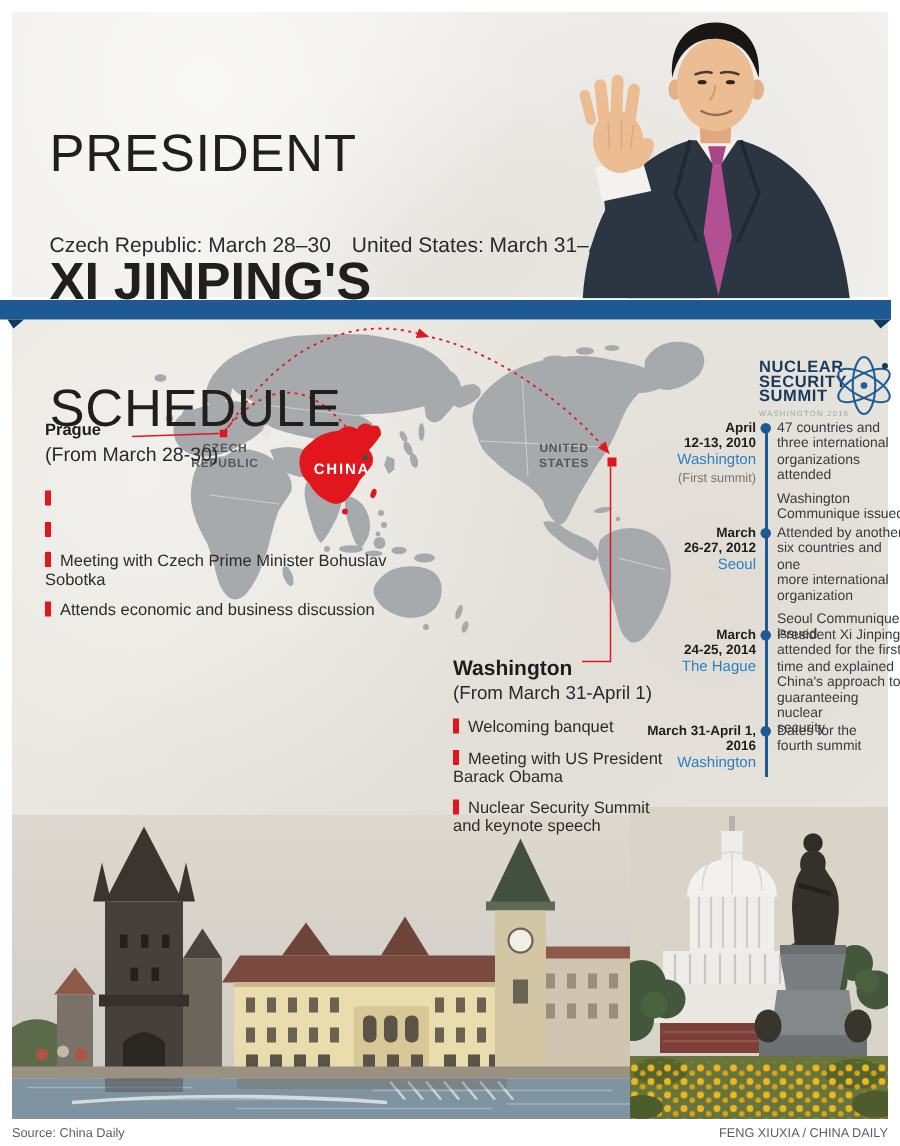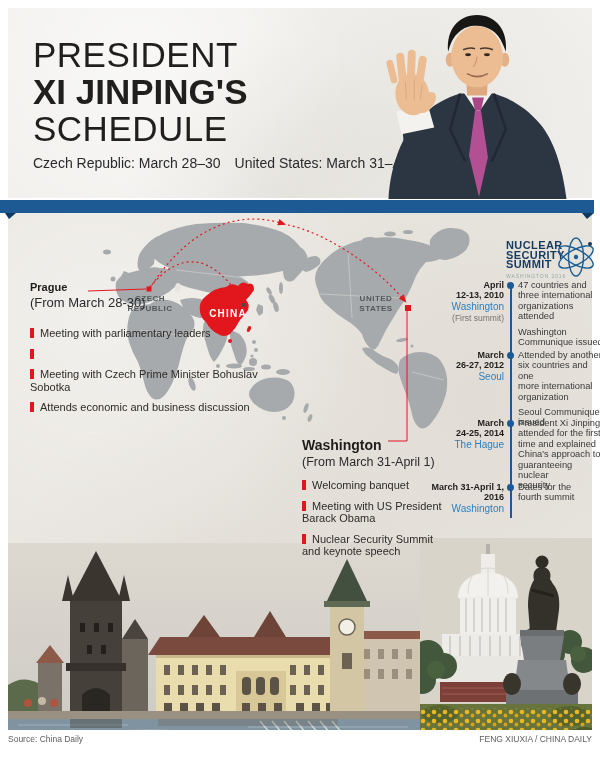--- a/index.html
+++ b/index.html
@@ -12,21 +12,21 @@
   
   .header-bg{
     left:8px;top:8px;width:584px;height:190px;
     background-color:#f1f0ed;
     background-image:
       radial-gradient(circle at 22% 25%, rgba(255,255,255,.55), transparent 45%),
       radial-gradient(circle at 70% 70%, rgba(186,178,163,.18), transparent 50%),
       radial-gradient(circle at 45% 95%, rgba(170,162,148,.14), transparent 40%);
   }
   .title{left:33px;top:36px;color:#211f1d;}
-  .title .tl{display:block;font-size:35px;line-height:37px;letter-spacing:.5px;font-weight:400;}
+  .title .tl{display:block;font-size:35px;line-height:37px;letter-spacing:.5px;font-weight:400;margin-top:48px;}
   .title .tl.heavy{font-weight:700;letter-spacing:0;}
   .subtitle{left:33px;top:155px;display:flex;gap:14px;font-size:14px;color:#2a2a2e;}
   .xi{left:360px;top:8px;width:232px;height:191px;overflow:hidden;}
   
   .divider{left:0;top:200px;width:600px;height:22px;}
   
   .main-bg{
     left:8px;top:213px;width:584px;height:533px;
     background-color:#e9e6e0;
     background-image:
@@ -64,21 +64,21 @@
   .entry .dcell{position:absolute;left:0;top:0;width:74px;text-align:right;}
   .entry .date{font-size:9px;font-weight:700;line-height:10px;color:#1f1d1b;}
   .entry .city{font-size:10px;line-height:11px;color:#2c80c2;margin-top:1px;}
   .entry .note{font-size:8.5px;color:#76756f;margin-top:1px;}
   .entry .desc{position:absolute;left:88px;top:0;width:86px;font-size:9.3px;line-height:10.4px;color:#3a3a3a;}
   .entry .p2{margin-top:5px;}
   
   .photo-prague{left:8px;top:543px;width:437px;height:203px;}
   .photo-dc{left:420px;top:538px;width:172px;height:208px;}
   
-  .footer{left:0;bottom:16px;width:600px;height:18px;background:#ffffff;z-index:6;}
+  .footer{left:0;bottom:0;width:600px;height:18px;background:#ffffff;z-index:6;}
   .src{position:absolute;left:8px;top:4px;font-size:8.5px;color:#5e5e5e;}
   .credit{position:absolute;right:8px;top:4px;font-size:8.5px;color:#5e5e5e;text-align:center;}
 </style>
 </head>
 <body>
 
 <div class="abs header-bg"></div>
 <div class="abs title z2">
   <span class="tl">PRESIDENT</span>
   <span class="tl heavy">XI JINPING'S</span>
@@ -233,21 +233,21 @@
 REPUBLIC</div>
 <div class="abs china-label z2" style="left:206px;top:308px;width:44px;">CHINA</div>
 <div class="abs maplabel pre z2" style="left:352px;top:294px;width:48px;">UNITED
 STATES</div>
 
 <div class="abs z3" style="left:30px;top:281px;">
   <div class="callout-title">Prague</div>
   <div class="callout-dates">(From March 28-30)</div>
 </div>
 <div class="abs items z3" style="left:30px;top:327px;width:262px;">
-  <div class="item"><span class="bullet"></span><span class="pre">Meeting with parliamentary leaders</span></div>
+  <div class="item"><span class="bullet"></span></div>
   <div class="item"><span class="bullet"></span></div>
   <div class="item"><span class="bullet"></span><span class="pre">Meeting with Czech Prime Minister Bohuslav
 Sobotka</span></div>
   <div class="item"><span class="bullet"></span><span class="pre">Attends economic and business discussion</span></div>
 </div>
 
 <div class="abs z5" style="left:302px;top:437px;width:170px;">
   <div class="callout-title w-title">Washington</div>
   <div class="callout-dates w-dates">(From March 31-April 1)</div>
   <div class="items" style="margin-top:10px;">

